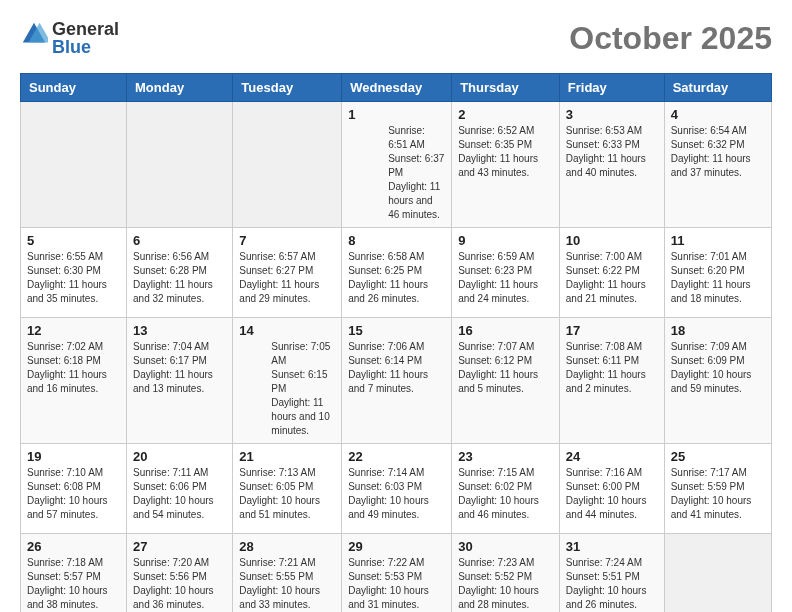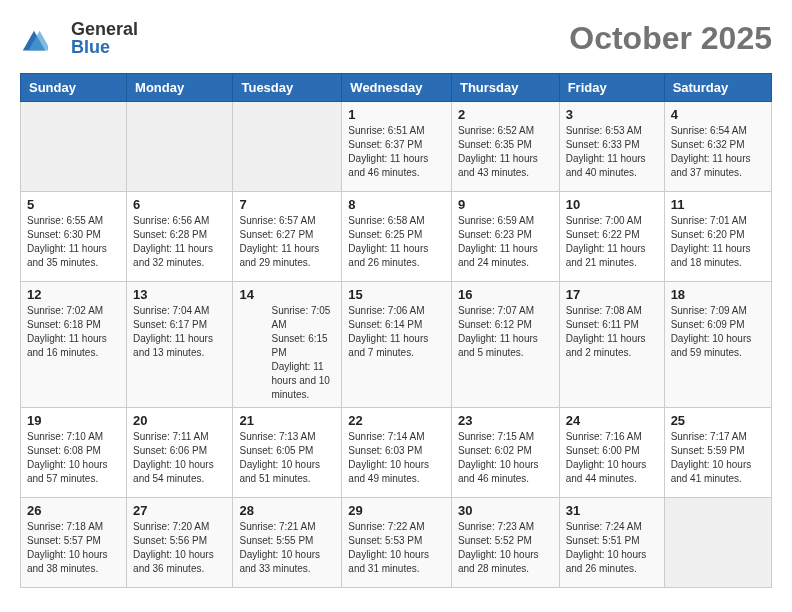--- a/index.html
+++ b/index.html
@@ -11,22 +11,21 @@
       padding: 20px;
     }
     .header {
       display: flex;
       justify-content: space-between;
       align-items: flex-start;
       margin-bottom: 16px;
     }
     .logo {
       display: flex;
-      align-items: flex-end;
-      gap: 19px;
+      align-items: flex-start;
     }
     .logo-text {
       display: flex;
       flex-direction: column;
       line-height: 1;
     }
     .logo-general {
       font-size: 18px;
       font-weight: bold;
       color: #333;
@@ -130,21 +129,21 @@
         <th>Saturday</th>
       </tr>
   </thead>
   <tbody id="calendar-body">
   <tr>
         <td class="empty-cell"></td>
         <td class="empty-cell"></td>
         <td class="empty-cell"></td>
         <td>
           <span class="day-number">1</span>
-          <div class="day-info" style="white-space: pre-line;">Sunrise: 6:51 AM
+          <div class="day-info" style="white-space: pre-line; margin-left: 40px;">Sunrise: 6:51 AM
 Sunset: 6:37 PM
 Daylight: 11 hours and 46 minutes.</div>
         </td>
         <td>
           <span class="day-number">2</span>
           <div class="day-info" style="white-space: pre-line;">Sunrise: 6:52 AM
 Sunset: 6:35 PM
 Daylight: 11 hours and 43 minutes.</div>
         </td>
         <td>

